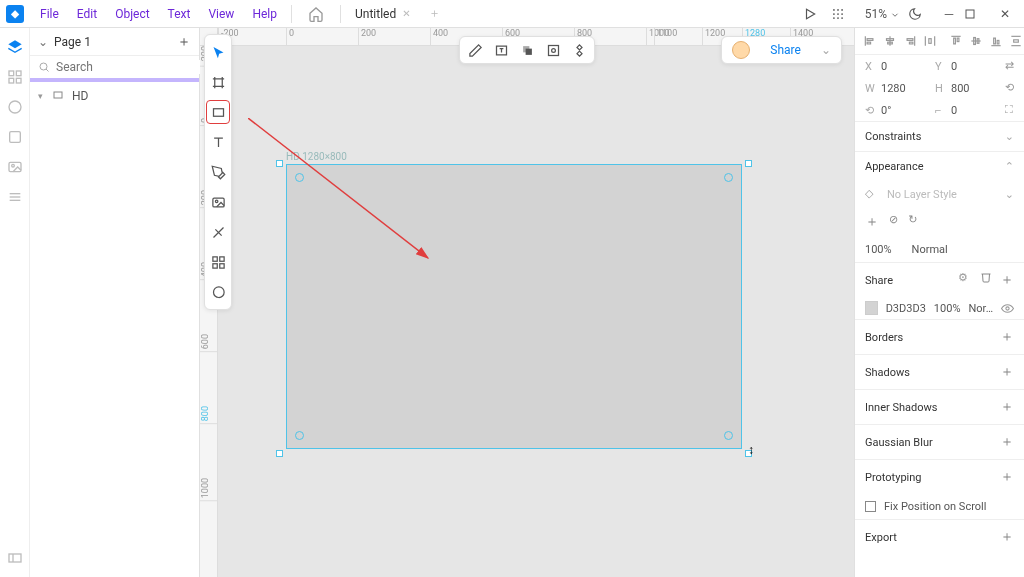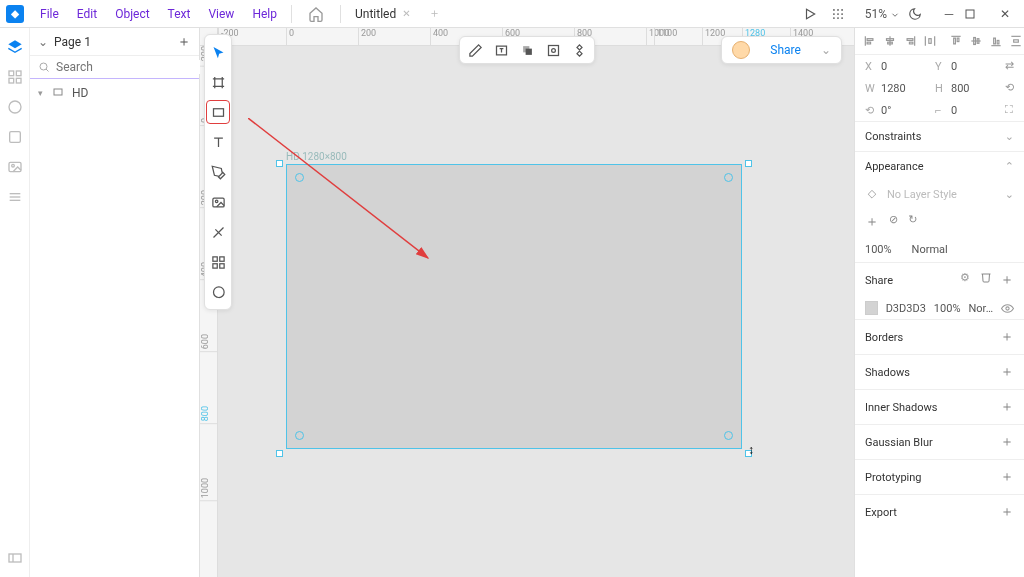--- a/index.html
+++ b/index.html
@@ -28,21 +28,21 @@
   .rail .ic { width:18px;height:18px;color:#bdbdbd;display:flex;align-items:center;justify-content:center;}
   .rail .ic.active{color:#0b82f0;}
   .rail .bottom{margin-top:auto;margin-bottom:10px;}
 
   
   .left-panel { width:170px; border-right:1px solid #e0e0e0; display:flex;flex-direction:column; }
   .lp-header { height:28px;display:flex;align-items:center;padding:0 8px;gap:6px;border-bottom:1px solid #eee;}
   .lp-header .chev{color:#777;}
   .lp-header .title{color:#333;}
   .lp-header .plus{margin-left:auto;color:#555;font-size:14px;}
-  .lp-search{display:flex;align-items:center;gap:6px;padding:4px 8px;border-bottom:1px solid #c4b5fd;color:#aaa;}
+  .lp-search{display:flex;align-items:center;gap:6px;padding:4px 8px;border-bottom:4px solid #c4b5fd;color:#aaa;}
   .lp-search input{border:none;outline:none;flex:1;font-size:12px;color:#888;}
   .lp-search .close{color:#bbb;}
   .lp-tree{padding:4px 0;}
   .lp-row{display:flex;align-items:center;gap:6px;padding:3px 8px 3px 16px;color:#555;}
   .lp-row.root{padding-left:8px;}
   .lp-row.sel{background:#e6f0f9;}
   .lp-row .arr{color:#999;font-size:9px;width:8px;}
   .lp-row .ic{width:14px;height:14px;color:#888;}
   .lp-row .lab{flex:1;white-space:nowrap;overflow:hidden;text-overflow:ellipsis;}
 
@@ -75,21 +75,21 @@
   .share-pill{position:absolute;right:12px;top:8px;background:#fff;border:1px solid #e0e0e0;border-radius:6px;box-shadow:0 1px 4px rgba(0,0,0,.08);padding:4px 10px;display:flex;align-items:center;gap:20px;}
   .avatar{width:18px;height:18px;border-radius:50%;background:#ffd9a8;border:1px solid #e6b070;}
   .share-txt{color:#0b82f0;}
 
   
   .anno-arrow{position:absolute;left:30px;top:72px;pointer-events:none;}
 
   
   .right-panel{width:170px;border-left:1px solid #e0e0e0;display:flex;flex-direction:column;overflow-y:auto;font-size:11px;color:#555;}
   .rp-row{display:flex;align-items:center;padding:6px 10px;gap:8px;}
-  .rp-sec{border-top:1px solid #eee;text-align:center;}
+  .rp-sec{border-top:1px solid #eee;}
   .rp-head{display:flex;align-items:center;justify-content:space-between;padding:8px 10px;color:#333;}
   .rp-head .title{font-size:11px;}
   .rp-iconrow{display:flex;gap:10px;padding:6px 10px;color:#888;}
   .rp-field{display:flex;align-items:center;gap:4px;}
   .rp-field .lab{color:#aaa;width:12px;}
   .rp-field .val{color:#555;width:36px;}
   .rp-multi{display:flex;gap:18px;padding:4px 10px;align-items:center;}
   .rp-ic{width:14px;height:14px;color:#999;}
   .fills-row{display:flex;align-items:center;gap:8px;padding:4px 10px;}
   .swatch{width:14px;height:14px;background:#d3d3d3;border:1px solid #ccc;}
@@ -585,20 +585,24 @@
             <span class="title">Gaussian Blur</span>
             <span class="plus-ic">＋</span>
           </div>
         </div>
 
       <div class="rp-sec">
         <div class="rp-head">
             <span class="title">Prototyping</span>
             <span class="plus-ic">＋</span>
           </div>
+        <div class="rp-row">
+          <span class="checkbox-sq"></span>
+          <span>Fix Position on Scroll</span>
+        </div>
       </div>
 
       <div class="rp-sec">
           <div class="rp-head">
             <span class="title">Export</span>
             <span class="plus-ic">＋</span>
           </div>
         </div>
     </div>
 

